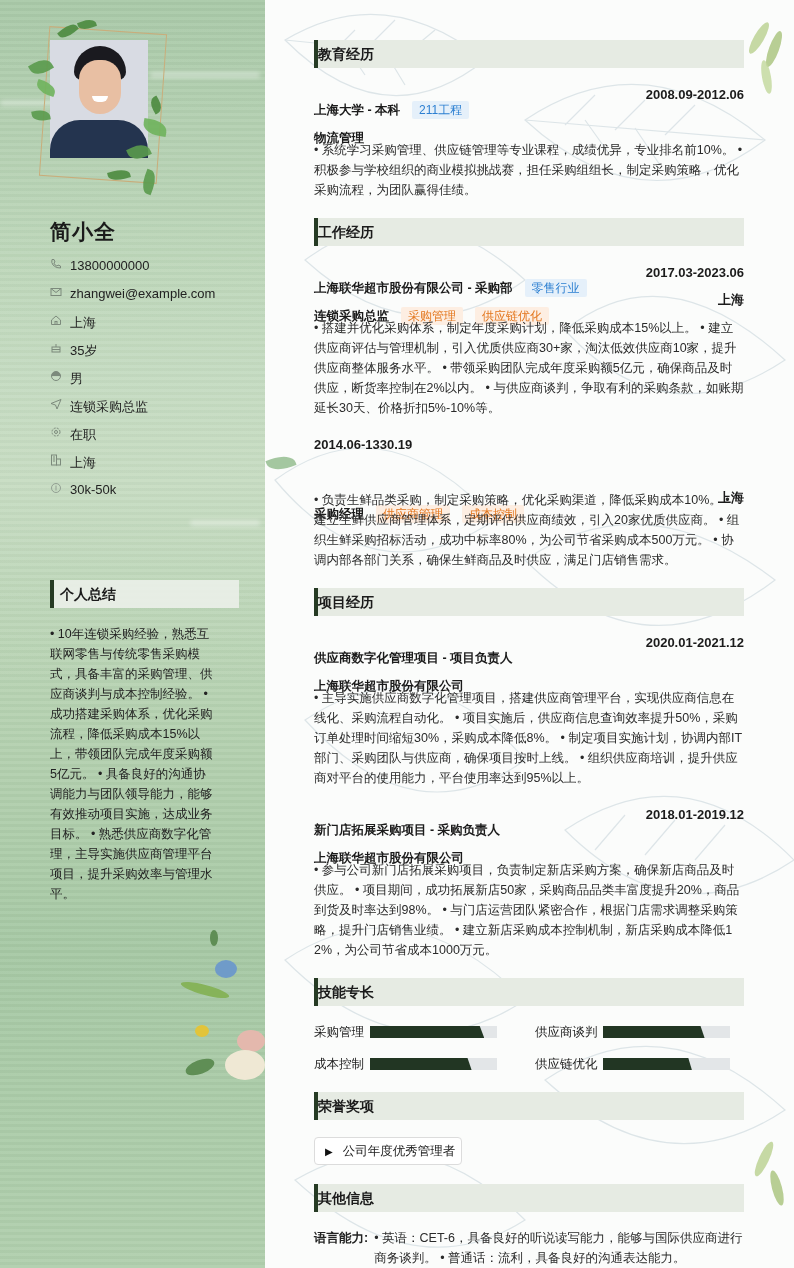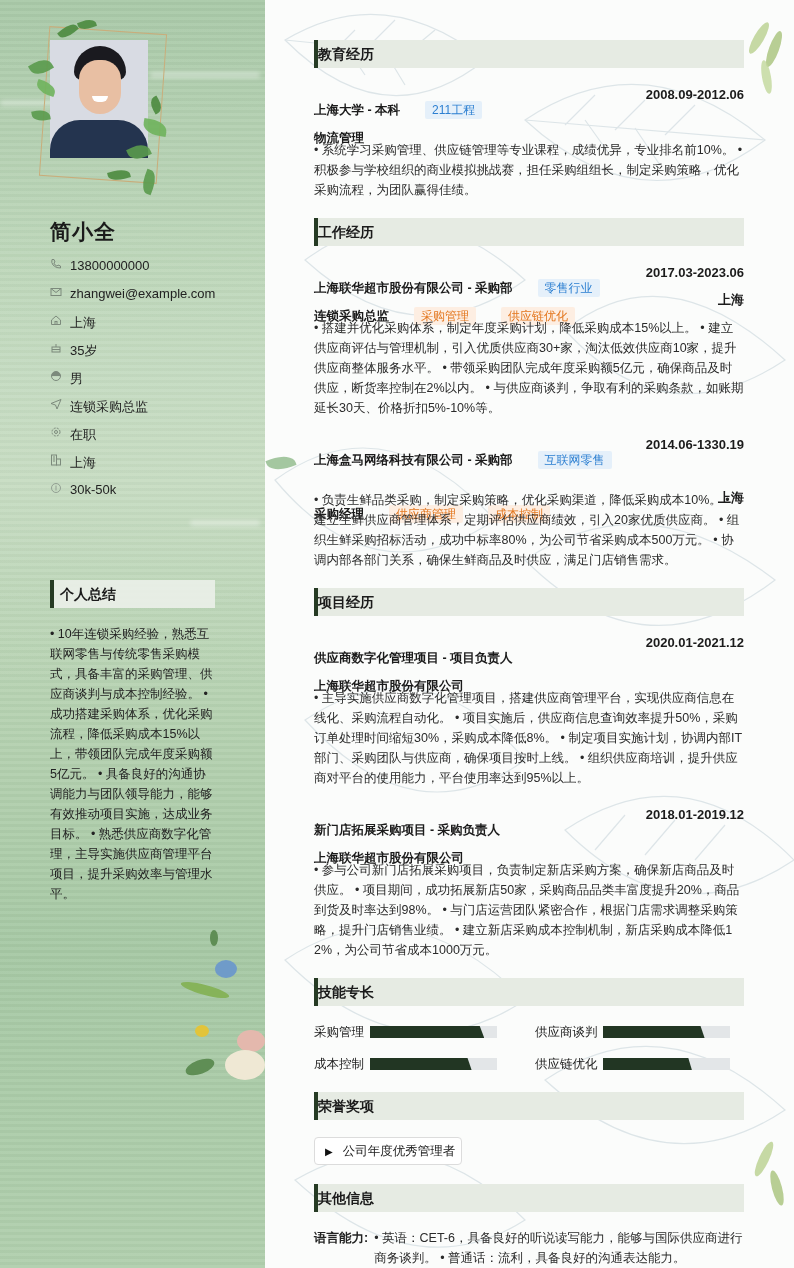--- a/index.html
+++ b/index.html
@@ -39,38 +39,38 @@
   .frame-line { position: absolute; border: 1px solid #c9ad7b; }
   .leaf { position: absolute; background: #5a9a4c; border-radius: 0 70% 0 70%; opacity: 0.9; }
 
   .name { position: absolute; left: 50px; top: 218px; font-size: 21px; font-weight: bold; color: #1b1b1b; letter-spacing: 1px; }
   .info-list { position: absolute; left: 50px; top: 258px; }
   .info-item { display: flex; height: 28px; font-size: 13px; color: #222; }
   .info-icon { width: 12px; height: 12px; margin-right: 8px; display: inline-flex; align-items: center; justify-content: center; color: #7c8a7c; font-size: 10px; }
   .info-icon svg { width: 12px; height: 12px; }
 
   .side-section-title {
-    position: absolute; left: 50px; top: 580px; width: 165px; height: 28px;
+    position: absolute; left: 50px; top: 580px; width: 189px; height: 28px;
     background: rgba(235,240,233,0.9); border-left: 4px solid #263b24;
     font-size: 14px; font-weight: bold; padding-left: 6px; line-height: 28px; color: #1b1b1b;
   }
   .summary {
     position: absolute; left: 50px; top: 624px; width: 166px;
     font-size: 12.5px; line-height: 20px; color: #222; word-break: break-all;
   }
 
   
   .content { position: absolute; left: 314px; top: 0; width: 430px; }
   .sec-title {
     position: absolute; left: 0; width: 430px; height: 28px;
     background: #e6ebe3; border-left: 4px solid #263b24;
     font-size: 14px; font-weight: bold; line-height: 28px; color: #1b1b1b;
   }
   .row { position: absolute; left: 0; width: 430px; display: flex; align-items: center; justify-content: space-between; height: 20px; font-size: 12.5px; }
-  .row .left { display: flex; align-items: center; gap: 21px; font-weight: bold; color: #1b1b1b; margin-top: 32px; }
+  .row .left { display: flex; align-items: center; gap: 8px; font-weight: bold; color: #1b1b1b; margin-top: 32px; }
   .row .right { font-weight: bold; color: #1b1b1b; font-size: 13px; }
   .tag { display: inline-block; font-size: 12px; padding: 1px 7px; height: 18px; line-height: 16px; font-weight: normal; border-radius: 2px; margin-left: 4px; }
   .tag.blue { background: #e5f0fa; color: #2c7fd1; }
   .tag.orange { background: #fdeee2; color: #e3761d; }
   .para { position: absolute; left: 0; width: 430px; font-size: 12.5px; line-height: 20px; color: #2a2a2a; word-break: break-all; }
 
   .skill { position: absolute; display: flex; align-items: center; font-size: 12.5px; color: #1b1b1b; height: 20px; }
   .skill .label { width: 56px; }
   .skill .bar { width: 127px; height: 12px; background: #e3e6e8; position: relative; }
   .skill .fill { position: absolute; left: 0; top: 0; height: 12px; background: #223623; clip-path: polygon(0 0, 96% 0, 100% 100%, 0 100%); }
@@ -276,24 +276,20 @@
     <div class="left">
       <span>连锁采购总监</span>
       <span class="tag orange">采购管理</span>
       <span class="tag orange">供应链优化</span>
     </div>
     <div class="right">上海</div>
   </div>
   <div class="para" style="top:318px;">• 搭建并优化采购体系，制定年度采购计划，降低采购成本15%以上。 • 建立供应商评估与管理机制，引入优质供应商30+家，淘汰低效供应商10家，提升供应商整体服务水平。 • 带领采购团队完成年度采购额5亿元，确保商品及时供应，断货率控制在2%以内。 • 与供应商谈判，争取有利的采购条款，如账期延长30天、价格折扣5%-10%等。</div>
 
   <div class="row" style="top:434px;">
-    <div class="left">
-      <span>上海盒马网络科技有限公司 - 采购部</span>
-      <span class="tag blue">互联网零售</span>
-    </div>
     <div class="right">2014.06-1330.19</div>
   </div>
   <div class="row" style="top:488px;">
     <div class="left">
       <span>采购经理</span>
       <span class="tag orange">供应商管理</span>
       <span class="tag orange">成本控制</span>
     </div>
     <div class="right">上海</div>
   </div>

